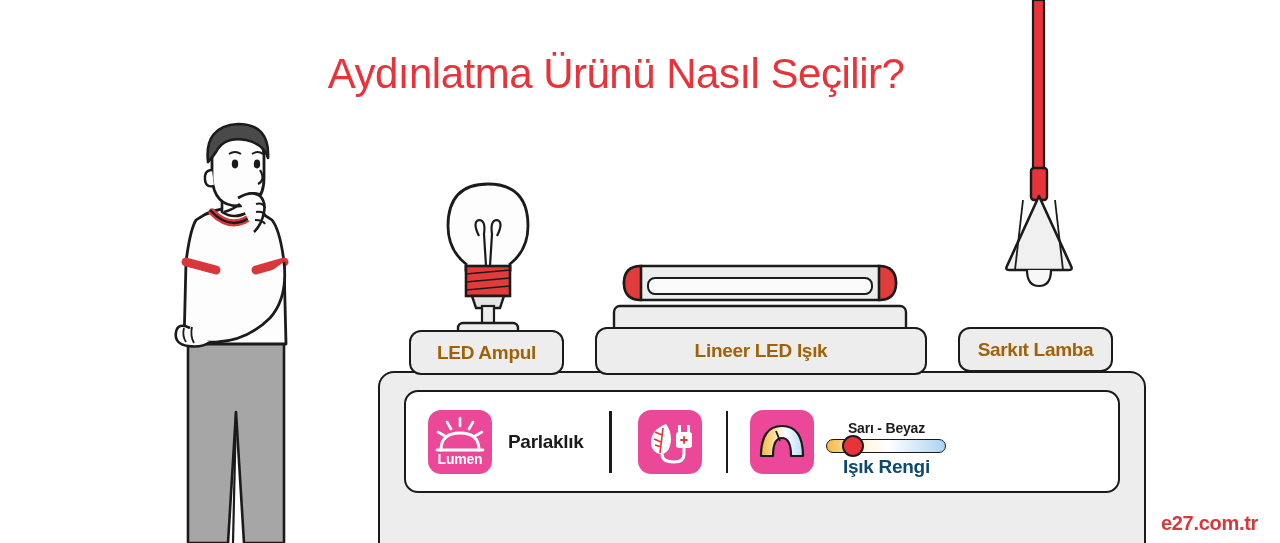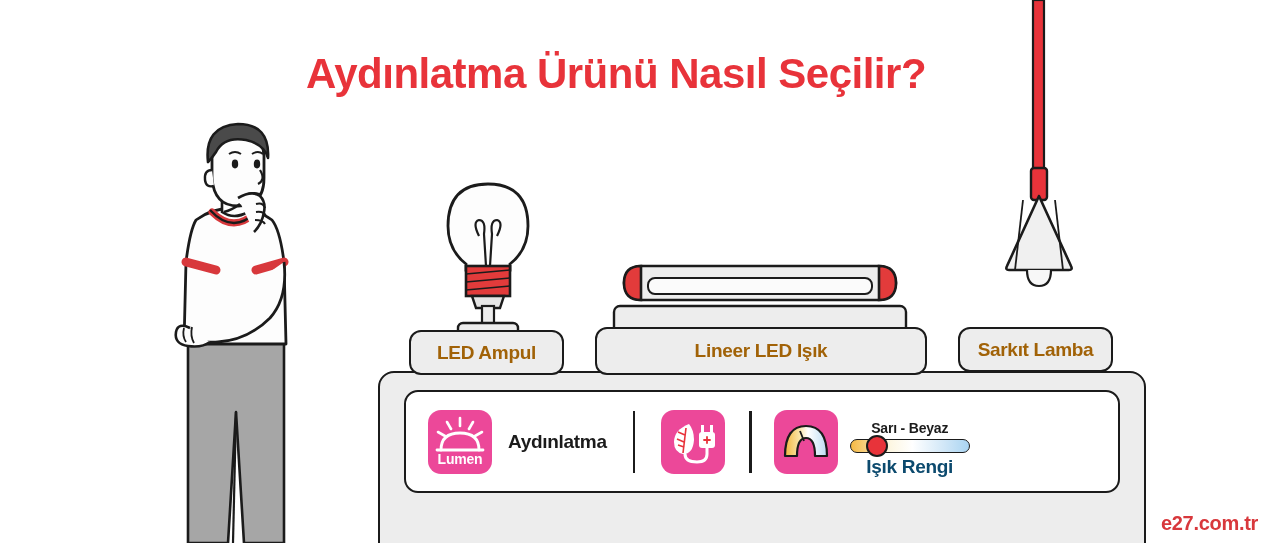--- a/index.html
+++ b/index.html
@@ -19,21 +19,21 @@
   }
 
   
   #page-title {
     position: absolute;
     left: 0;
     top: 50px;
     width: 1232px;
     text-align: center;
     font-size: 42px;
-    font-weight: 700;
+    font-weight: 400;
     letter-spacing: -0.5px;
     color: #e8333a;
     font-family: "Liberation Sans", sans-serif;
     white-space: nowrap;
   }
 
   
   #watermark {
     position: absolute;
     right: 22px;
@@ -273,21 +273,21 @@
             <line x1="19" y1="12" x2="23" y2="19"></line>
             <line x1="45" y1="12" x2="41" y2="19"></line>
             <line x1="10" y1="22" x2="17" y2="26"></line>
             <line x1="54" y1="22" x2="47" y2="26"></line>
           </g>
           <path d="M13 40 Q13 23 32 23 Q51 23 51 40" fill="none" stroke="#ffffff" stroke-width="2.8" stroke-linecap="round"></path>
           <line x1="9" y1="40" x2="55" y2="40" stroke="#ffffff" stroke-width="2.8" stroke-linecap="round"></line>
         </svg>
         <div class="lumen-word">Lumen</div>
       </div>
-      <div class="feature-label">Aydınlatma</div>
+      <div class="feature-label">Parlaklık</div>
     </div>
 
     <div class="divider" style="margin-left:26px;"></div>
 
     <div class="feature" style="padding-left:26px; gap:16px;">
       <div class="feature-icon">
         <svg width="64" height="64" viewBox="0 0 64 64" style="position:absolute;left:0;top:0;">
           <path d="M28 14 Q13 20 13 32 Q13 42 22 44 Q32 44 33 30 Q33 20 28 14 Z" fill="#ffffff"></path>
           <g stroke="#e8333a" stroke-width="1.6" fill="none">
             <line x1="25" y1="18" x2="22" y2="43"></line>

